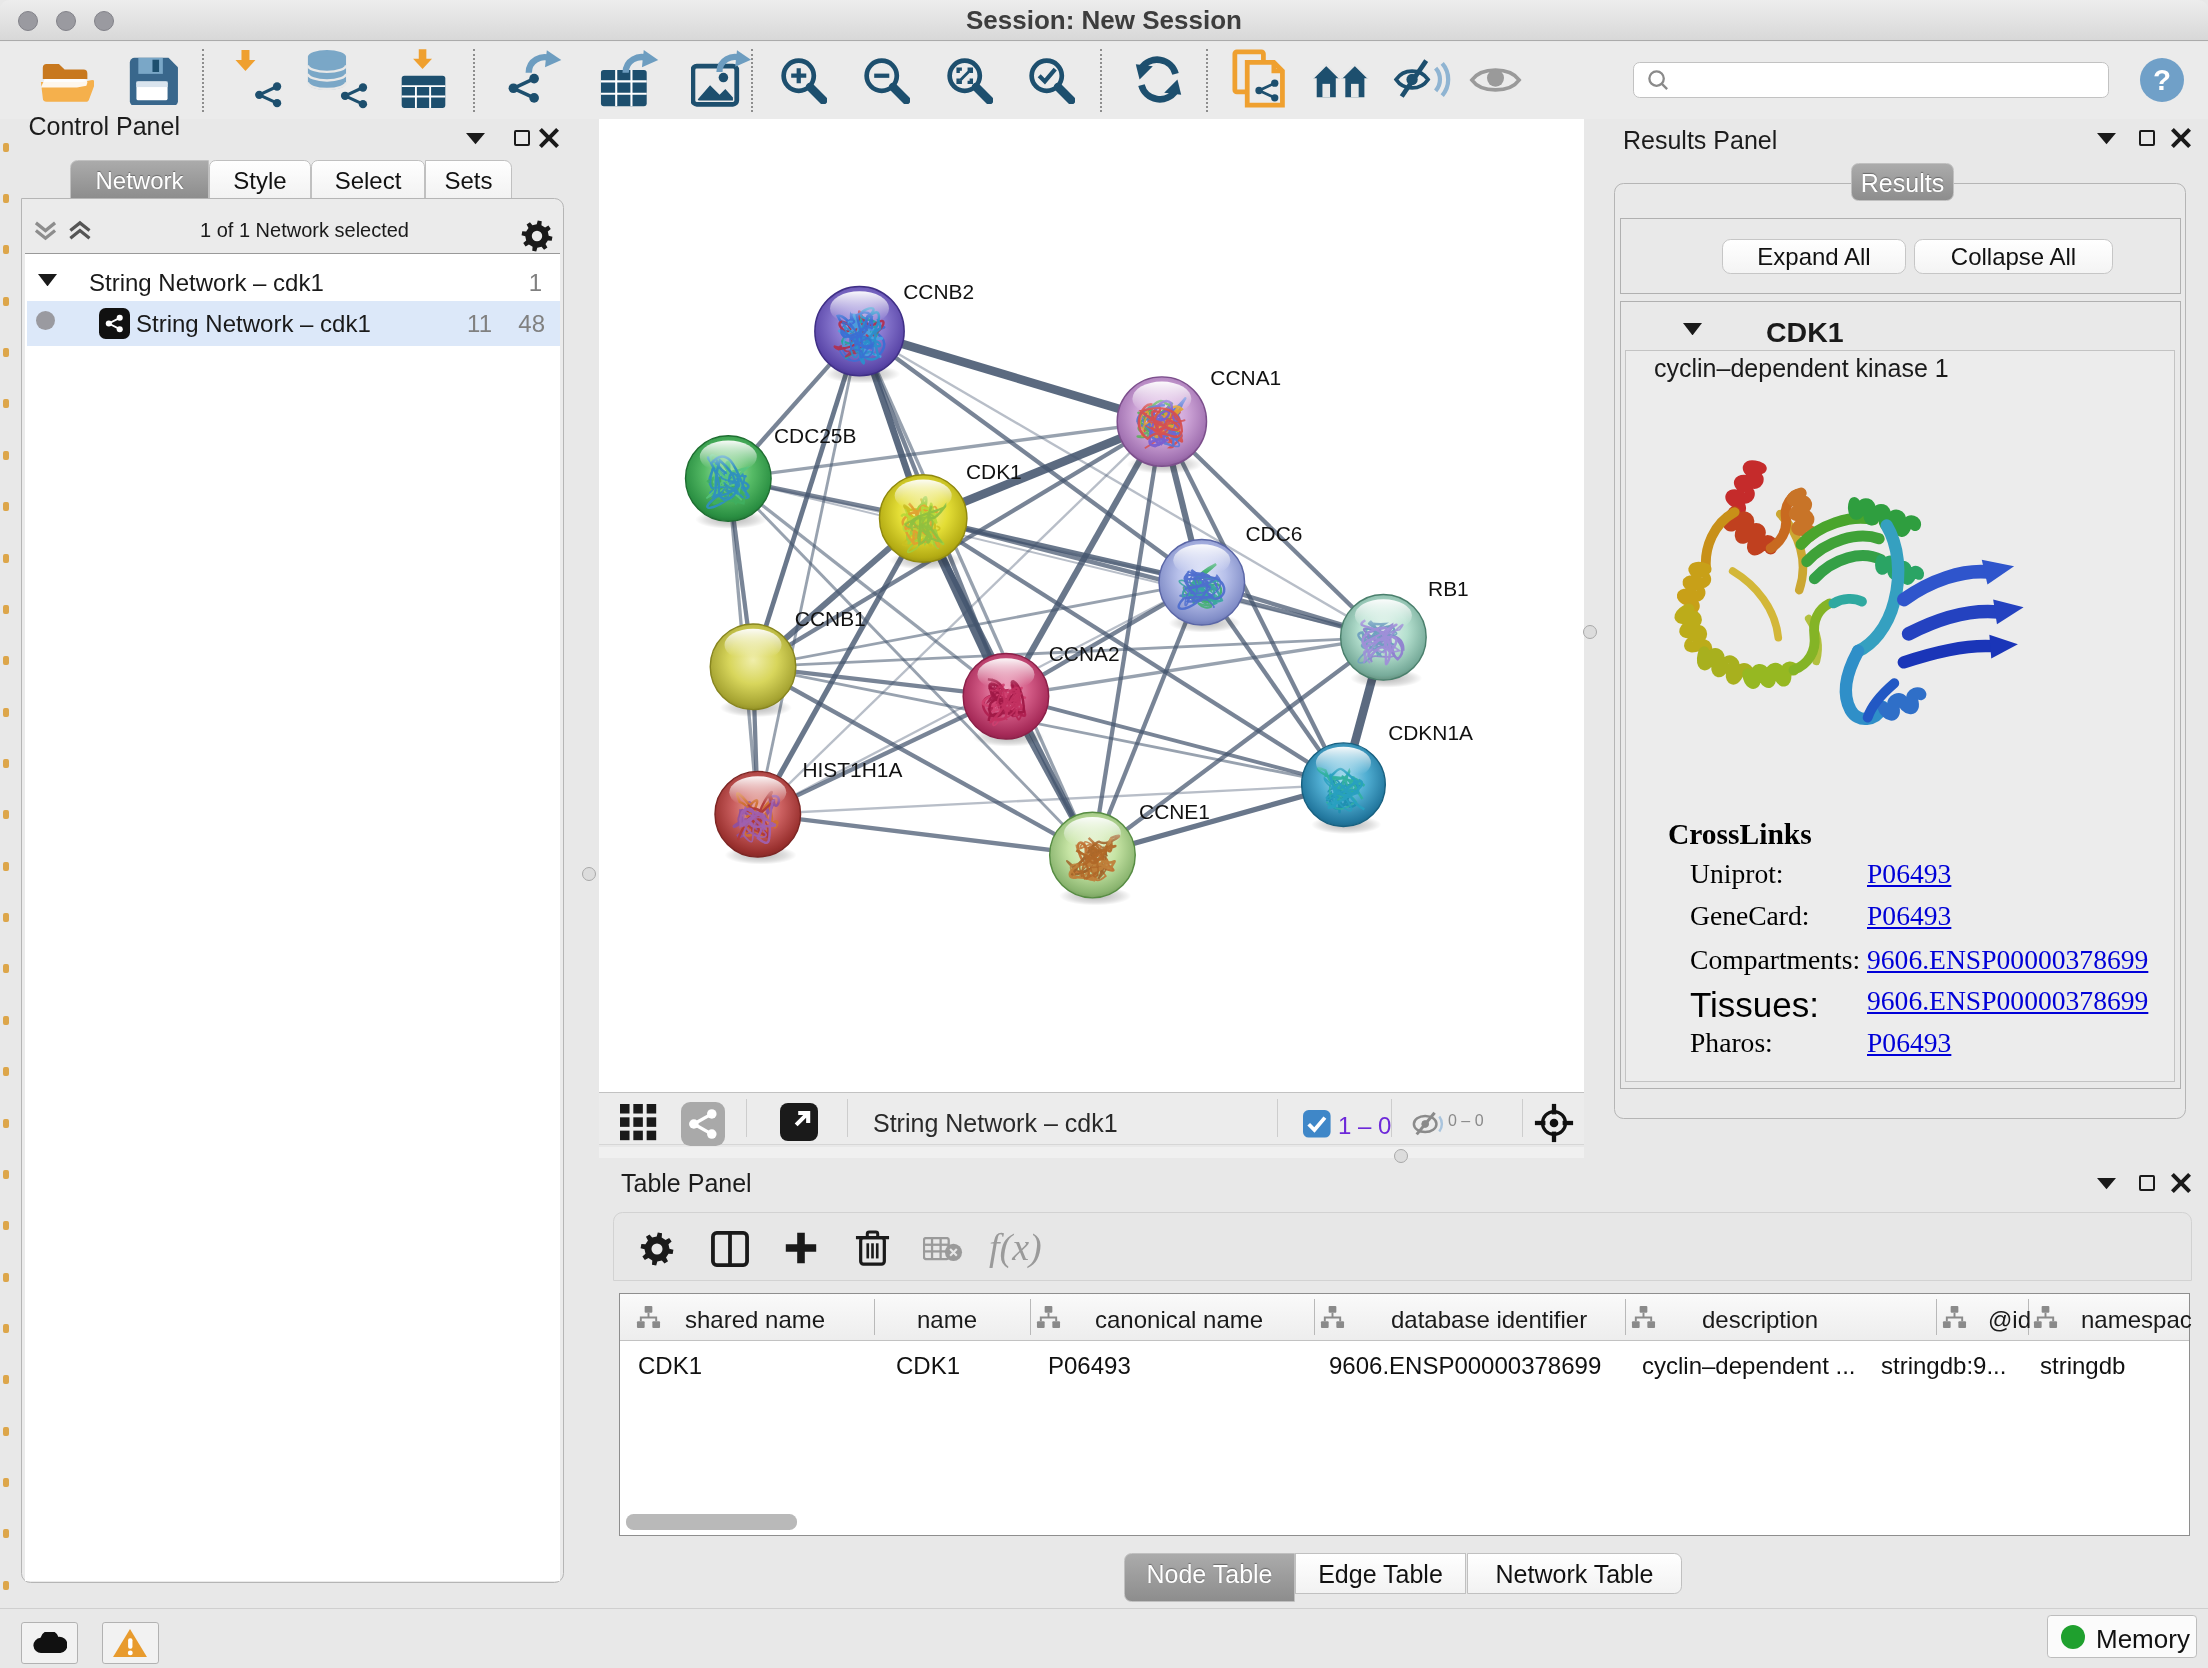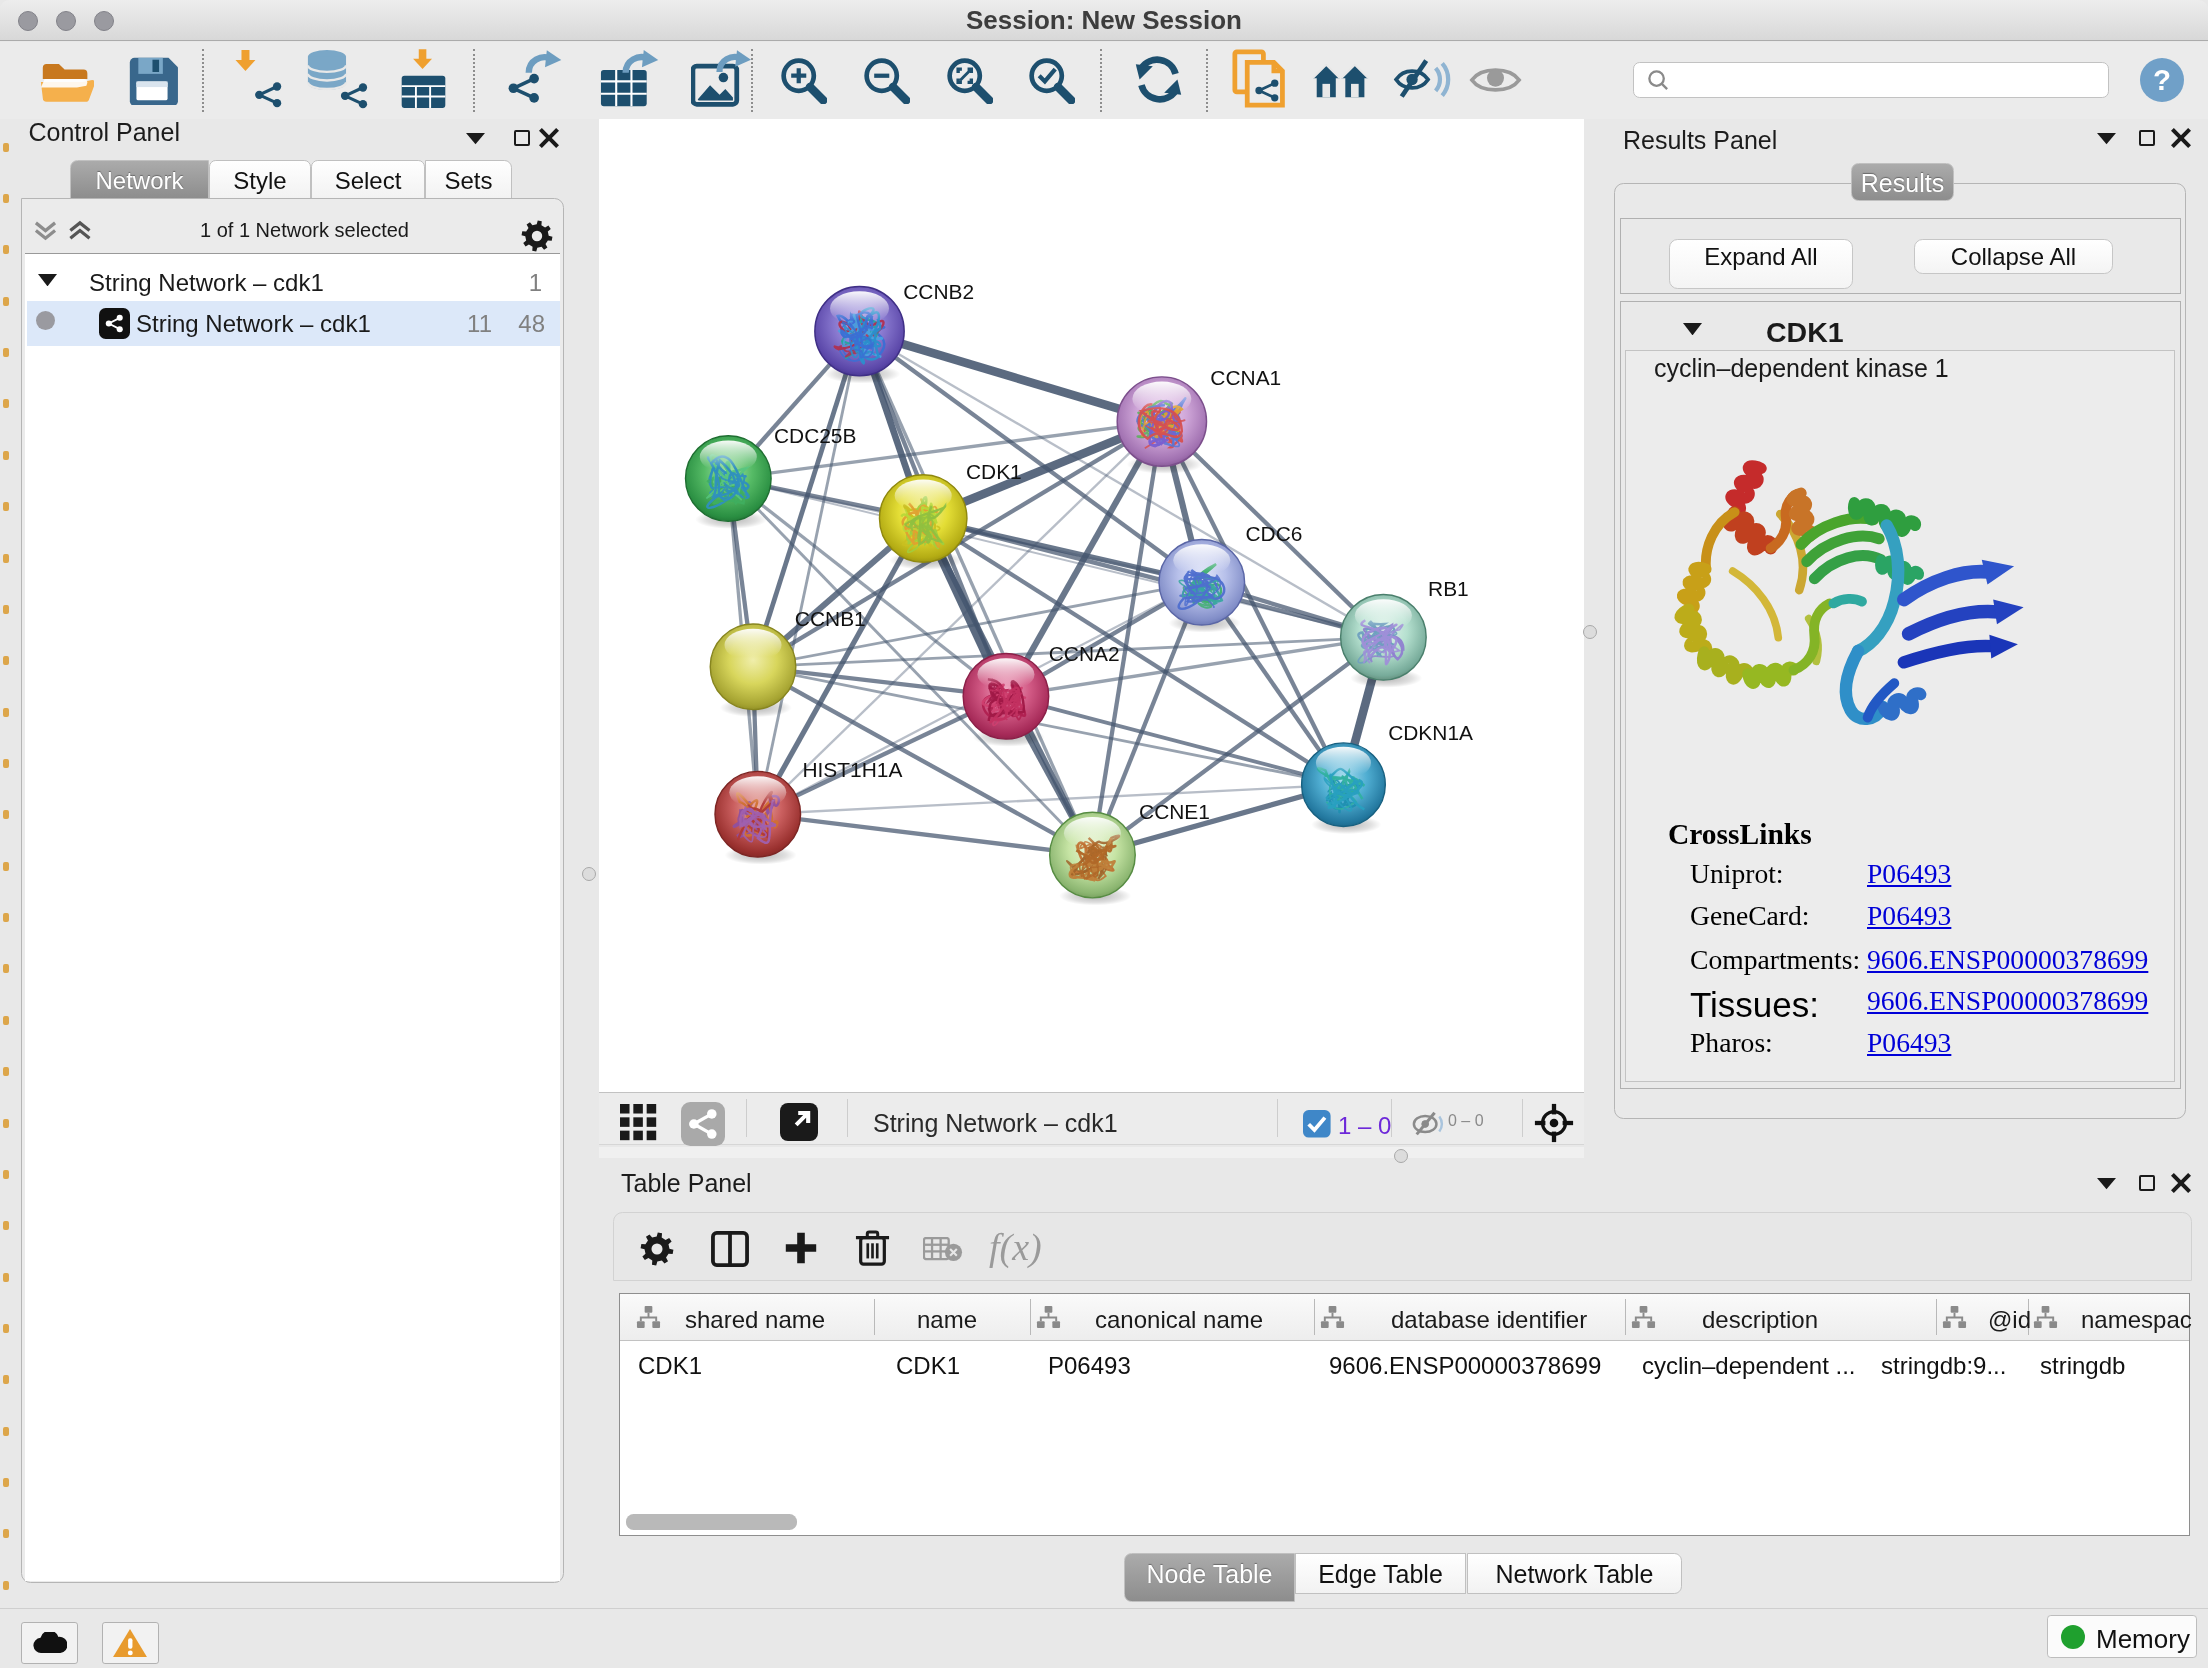--- a/index.html
+++ b/index.html
@@ -241,21 +241,21 @@
 <div class="abs" style="left:2.9px;top:1170px;width:5.7px;height:8.6px;background:#dda64a;border-radius:1.9px"></div>
 <div class="abs" style="left:2.9px;top:1221px;width:5.7px;height:8.6px;background:#dda64a;border-radius:1.9px"></div>
 <div class="abs" style="left:2.9px;top:1273px;width:5.7px;height:8.6px;background:#dda64a;border-radius:1.9px"></div>
 <div class="abs" style="left:2.9px;top:1324px;width:5.7px;height:8.6px;background:#dda64a;border-radius:1.9px"></div>
 <div class="abs" style="left:2.9px;top:1375px;width:5.7px;height:8.6px;background:#dda64a;border-radius:1.9px"></div>
 <div class="abs" style="left:2.9px;top:1427px;width:5.7px;height:8.6px;background:#dda64a;border-radius:1.9px"></div>
 <div class="abs" style="left:2.9px;top:1478px;width:5.7px;height:8.6px;background:#dda64a;border-radius:1.9px"></div>
 <div class="abs" style="left:2.9px;top:1529px;width:5.7px;height:8.6px;background:#dda64a;border-radius:1.9px"></div>
 <div class="abs" style="left:2.9px;top:1581px;width:5.7px;height:8.6px;background:#dda64a;border-radius:1.9px"></div>
 
-<div class="abs panel-title" style="left:28.5px;top:118px">Control Panel</div>
+<div class="abs panel-title" style="left:28.5px;top:112px">Control Panel</div>
 <svg class="abs" style="left:465px;top:132px" width="21" height="13.3" viewBox="0 0 22 14">
     <path d="M1 1 L21 1 L11 13 Z" fill="#1a1a1a"></path>
   </svg>
 <div class="abs" style="left:514px;top:130px;width:16px;height:16px;border:2.4px solid #1a1a1a;border-radius:1.9px"></div>
 <svg class="abs" style="left:539px;top:128px" width="20" height="20" viewBox="0 0 21 21">
     <path d="M3 0 L10.5 7.5 L18 0 L21 3 L13.5 10.5 L21 18 L18 21 L10.5 13.5 L3 21 L0 18 L7.5 10.5 L0 3 Z" fill="#1a1a1a"></path>
   </svg>
 
 <div class="tab tabsel" style="left:70px;top:160px;width:139px;height:39px;line-height:39px;border-radius:7.6px 0 0 0">Network</div>
 <div class="tab" style="left:209px;top:160px;width:102px;height:39px;line-height:39px">Style</div>
@@ -691,21 +691,21 @@
     <path d="M1 1 L21 1 L11 13 Z" fill="#1a1a1a"></path>
   </svg>
 <div class="abs" style="left:2139px;top:130px;width:16px;height:16px;border:2.4px solid #1a1a1a;border-radius:1.9px"></div>
 <svg class="abs" style="left:2171px;top:128px" width="20" height="20" viewBox="0 0 21 21">
     <path d="M3 0 L10.5 7.5 L18 0 L21 3 L13.5 10.5 L21 18 L18 21 L10.5 13.5 L3 21 L0 18 L7.5 10.5 L0 3 Z" fill="#1a1a1a"></path>
   </svg>
 
 <div class="abs" style="left:1614px;top:183px;width:572px;height:936px;background:#e9e9e9;border:1.4px solid #b5b5b5;border-radius:9.5px"></div>
 <div class="abs tab tabsel" style="left:1851px;top:163px;width:103px;height:38px;line-height:38px;border-radius:7.6px;font-size:25px">Results</div>
 <div class="abs" style="left:1620px;top:218px;width:561px;height:76px;border:1.4px solid #b0b0b0"></div>
-<div class="btn" style="left:1669px;top:239px;width:184px;height:50px;line-height:33px">Expand All</div>
+<div class="btn" style="left:1722px;top:239px;width:184px;height:35px;line-height:33px">Expand All</div>
 <div class="btn" style="left:1914px;top:239px;width:199px;height:35px;line-height:33px">Collapse All</div>
 <div class="abs" style="left:1620px;top:301px;width:561px;height:788px;border:1.4px solid #b0b0b0"></div>
 <svg class="abs" style="left:1683px;top:323px" width="19" height="12.4" viewBox="0 0 20 13">
     <path d="M0 0 L20 0 L10 13 Z" fill="#1a1a1a"></path>
   </svg>
 <div class="abs" style="left:1766px;top:316px;font-size:28.5px;font-weight:700">CDK1</div>
 <div class="abs" style="left:1625px;top:350px;width:550px;height:732px;background:#ececec;border:1.4px solid #c3c3c3"></div>
 <div class="abs" style="left:1654px;top:354px;font-size:25px">cyclin–dependent kinase 1</div>
 
 <svg class="abs" style="left:1666px;top:457px" width="371" height="309" viewBox="0 0 390 325">

